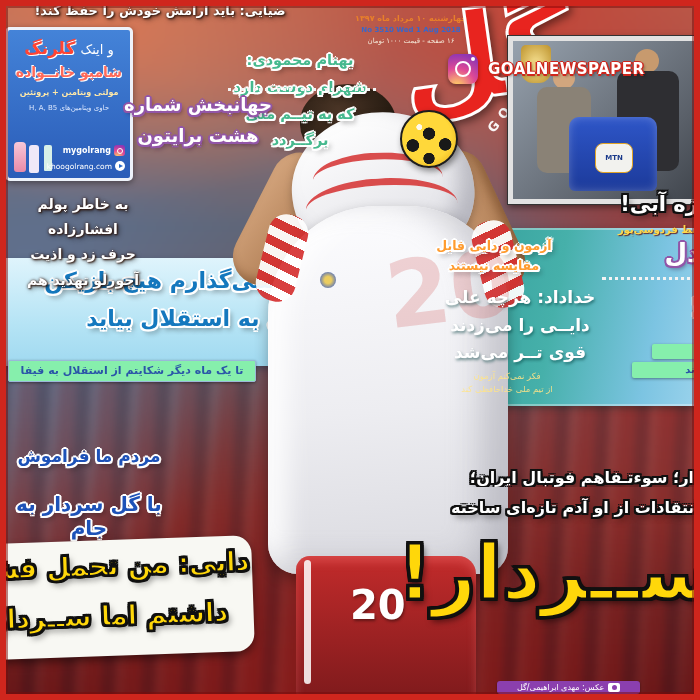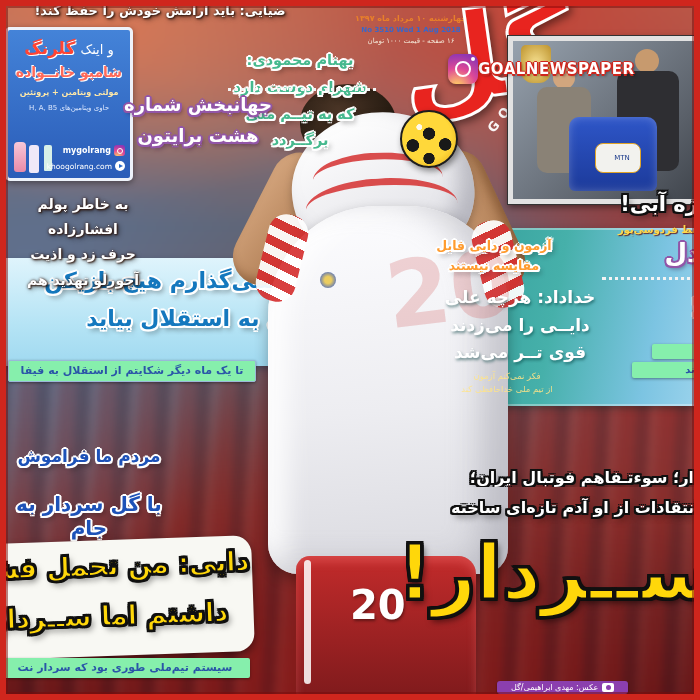--- a/index.html
+++ b/index.html
@@ -139,39 +139,39 @@
     <div>جهانبخش شماره</div>
     <div>هشت برایتون</div>
   </div>
 
   <div class="abs rtl c" style="left:352px;top:13px;width:118px;line-height:1.5;z-index:5;">
     <div style="font-size:8px;color:#e87f2a;font-weight:bold;">چهارشنبه ۱۰ مرداد ماه ۱۳۹۷</div>
     <div style="font-size:7px;color:#3a66c8;direction:ltr;font-weight:bold;">No 3510  Wed 1 Aug 2018</div>
     <div style="font-size:7px;color:#f4e8d8;">۱۶ صفحه - قیمت ۱۰۰۰ تومان</div>
   </div>
 
-  <div class="abs" style="left:448px;top:54px;display:flex;align-items:center;gap:0;z-index:6;">
+  <div class="abs" style="left:448px;top:54px;display:flex;align-items:center;gap:10px;z-index:6;">
     <span class="ig"></span>
     <span style="color:#fff;font-size:15px;font-weight:bold;letter-spacing:.5px;text-shadow:-1.5px 0 0 #cf261d,1.5px 0 0 #cf261d,0 -1.5px 0 #cf261d,0 1.5px 0 #cf261d,2px 2px 3px rgba(0,0,0,.4);">GOALNEWSPAPER</span>
   </div>
 
   <div class="abs" style="left:392px;top:14px;width:185px;height:180px;z-index:5;">
     <div class="abs b" style="right:4px;top:-28px;font-size:118px;color:#e8241f;transform:rotate(-8deg);-webkit-text-stroke:3px #fff;text-shadow:4px 5px 8px rgba(0,0,0,.45);">گل</div>
     <div class="abs b" style="left:86px;top:84px;font-size:13px;color:#fff;letter-spacing:6px;transform:rotate(-52deg);opacity:.95;">GOAL</div>
     <div class="abs ball" style="left:8px;top:96px;"></div>
   </div>
 
   <div class="abs" style="left:508px;top:36px;width:196px;height:158px;z-index:5;border:5px solid #e2e2e2;box-shadow:0 0 0 1px #333,0 3px 7px rgba(0,0,0,.5);background:linear-gradient(135deg,#97a2ae 0%,#5a6069 70%,#3c4148 100%);">
     <div class="abs" style="left:8px;top:4px;width:30px;height:38px;border-radius:5px 5px 12px 12px;background:radial-gradient(#f6d87a 20%,#c89a2a 90%);opacity:.9;"></div>
     <div class="abs" style="left:40px;top:26px;width:22px;height:22px;border-radius:50%;background:#d2a67e;"></div>
     <div class="abs" style="left:24px;top:46px;width:54px;height:86px;border-radius:10px;background:#8a8276;"></div>
     <div class="abs" style="left:122px;top:8px;width:24px;height:24px;border-radius:50%;background:#c79a6e;"></div>
     <div class="abs" style="left:104px;top:30px;width:62px;height:100px;border-radius:10px;background:#2e2e32;"></div>
     <div class="abs" style="left:56px;top:76px;width:88px;height:74px;border-radius:10px 10px 6px 6px;background:linear-gradient(180deg,#2e56c8 0%,#1c3a9a 100%);box-shadow:inset 0 0 10px rgba(255,255,255,.25);">
-      <div class="abs c" style="left:26px;top:26px;width:36px;height:28px;border-radius:8px;background:#f2f2ee;border:1.5px solid #e0a428;font-size:7px;font-weight:normal;color:#1a3a8a;line-height:28px;padding-left:8px;">MTN</div>
+      <div class="abs c" style="left:26px;top:26px;width:36px;height:28px;border-radius:8px;background:#f2f2ee;border:1.5px solid #e0a428;font-size:7px;font-weight:bold;color:#1a3a8a;line-height:28px;">MTN</div>
     </div>
   </div>
 
   <div class="abs rtl r b ok" style="left:598px;top:192px;width:130px;font-size:21px;color:#fff;z-index:5;">تــازه آبی!</div>
   <div class="abs rtl r b" style="left:600px;top:224px;width:126px;font-size:10px;color:#ffd84a;z-index:5;text-shadow:1px 1px 1px rgba(90,0,0,.8);">ها توسط فردوسی‌پور</div>
   <div class="abs rtl r b op" style="left:592px;top:238px;width:136px;font-size:26px;color:#fff;z-index:5;">عادل</div>
   <div class="abs dotted" style="left:602px;top:277px;width:96px;"></div>
 
   <div class="abs rtl c b od" style="left:2px;top:192px;width:162px;font-size:14px;line-height:1.8;color:#fff;z-index:4;">
     <div>به خاطر پولم افشارزاده</div>
@@ -199,25 +199,24 @@
   <div class="abs rtl wstrip" style="left:652px;top:344px;width:60px;height:15px;font-size:10px;line-height:15px;padding-right:4px;border-radius:2px;z-index:4;">یک</div>
   <div class="abs rtl wstrip" style="left:632px;top:362px;width:80px;height:16px;font-size:10px;line-height:16px;padding-right:4px;border-radius:2px;z-index:4;">کردند</div>
 
   <div class="abs rtl c b ow" style="left:0px;top:446px;width:178px;font-size:17px;color:#1d52b8;z-index:4;">مردم ما فراموش</div>
   <div class="abs rtl c b ow" style="left:0px;top:492px;width:178px;font-size:20px;color:#1d52b8;z-index:4;">با گل سردار به جام</div>
 
   <div class="abs" style="left:-35px;top:540px;width:288px;height:116px;background:#f8f8f3;border-radius:18px;transform:rotate(-2deg);box-shadow:0 4px 9px rgba(0,0,0,.45);z-index:4;">
     <div class="abs rtl c b ok" style="left:0;top:10px;width:100%;font-size:27px;color:#ffd70a;-webkit-text-stroke:1.5px #101010;">دایی: من تحمل فشار</div>
     <div class="abs rtl c b ok" style="left:0;top:60px;width:100%;font-size:27px;color:#ffd70a;-webkit-text-stroke:1.5px #101010;">داشتم اما ســردار</div>
   </div>
-  <div class="abs rtl c wstrip" style="left:0px;top:658px;width:250px;height:20px;font-size:11px;line-height:20px;border-radius:2px;z-index:4;overflow:hidden;">سیستم تیم‌ملی طوری بود که سردار نت</div>
 
   <div class="abs rtl r b ok" style="left:428px;top:468px;width:300px;font-size:16px;color:#fff;z-index:4;white-space:nowrap;overflow:hidden;">سردار؛ سوءتـفاهم فوتبال ایران؛</div>
   <div class="abs rtl r b ok" style="left:428px;top:498px;width:272px;font-size:16px;color:#fff;z-index:4;white-space:nowrap;">انتقادات از او آدم تازه‌ای ساخته</div>
   <div class="abs rtl c b ok" style="left:415px;top:528px;width:300px;font-size:76px;color:#ffd70a;-webkit-text-stroke:3px #101010;z-index:4;">ســردار!</div>
 
-  <div class="abs" style="left:497px;top:681px;display:flex;align-items:center;gap:4px;background:#8b3fae;border-radius:3px;padding:2px 14px;z-index:6;box-shadow:0 1px 2px rgba(0,0,0,.5);">
+  <div class="abs" style="left:497px;top:681px;display:flex;align-items:center;gap:4px;background:#8b3fae;border-radius:3px;padding:2px 20px;z-index:6;box-shadow:0 1px 2px rgba(0,0,0,.5);">
     <span class="rtl" style="color:#fff;font-size:8px;">عکس: مهدی ابراهیمی/گل</span>
     <span class="cam"></span>
   </div>
 
   <div class="frame"></div>
 </div>
 
 </body></html>

